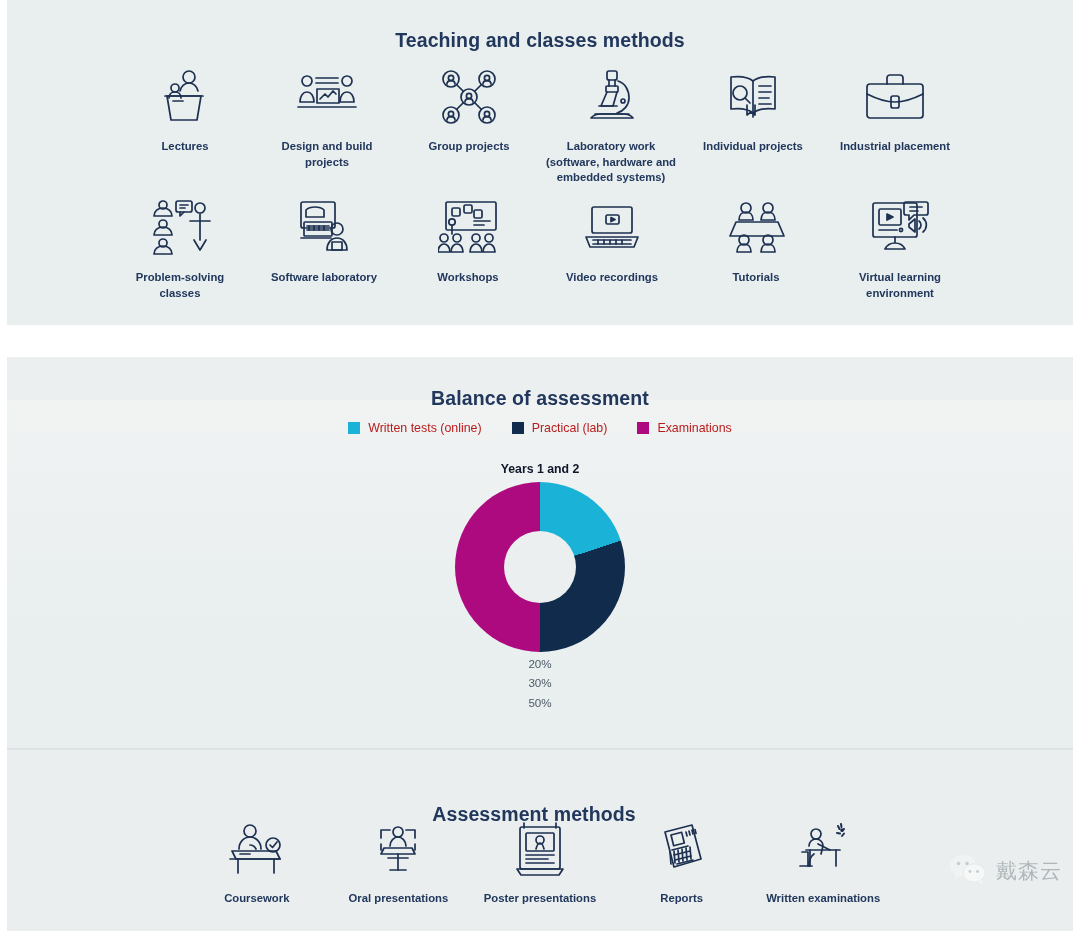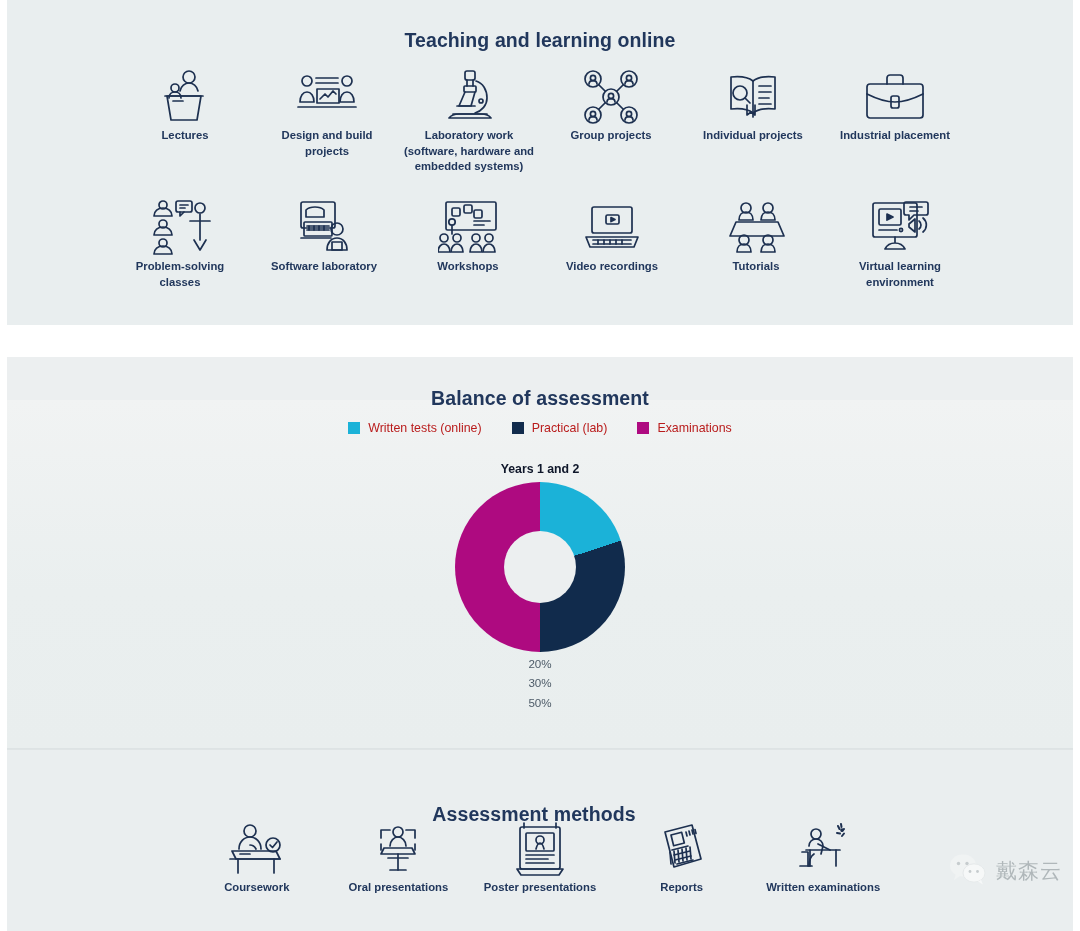--- a/index.html
+++ b/index.html
@@ -98,20 +98,21 @@
   .icon-cell .glyph {
     height: 62px;
     display: flex;
     align-items: center;
     justify-content: center;
   }
   .icon-cell .glyph svg {
     display: block;
   }
   .icon-label {
+    margin-top: 11px;
     text-align: center;
     font-size: 11.3px;
     font-weight: bold;
     line-height: 1.38;
     color: #21375c;
     white-space: pre-line;
   }
 
   #teach-row-1 { top: 66px; left: 46px; right: 46px; }
   #teach-row-2 { top: 197px; left: 116px; right: 116px; gap: 16px; }
@@ -219,21 +220,21 @@
     color: #9aa3a6;
     font-family: "DejaVu Sans", sans-serif;
     letter-spacing: 1px;
   }
 </style>
 </head>
 <body>
 
 <div class="panel" id="panel-teaching"></div>
 
-<div class="section-title" id="teaching-title">Teaching and learning online</div>
+<div class="section-title" id="teaching-title">Teaching and classes methods</div>
 
 <div class="icon-row" id="teach-row-1">
     <div class="icon-cell">
       <div class="glyph">
         <svg width="60" height="58" viewBox="0 0 60 58">
           <g fill="none" stroke="#1d3050" stroke-width="1.7" stroke-linecap="round" stroke-linejoin="round">
       <circle cx="34" cy="9" r="6"></circle>
             <path d="M25 23c1-5 5-8 9-8s8 3 9 8"></path>
       <circle cx="20" cy="20" r="4"></circle>
             <path d="M14 30c0-4 3-6 6-6s6 2 6 6"></path>
@@ -255,40 +256,20 @@
             <path d="M43 30c0-6 3-10 7-10s7 4 7 10z"></path>
       <path d="M19 6h22M19 11h22"></path>
       <rect x="20" y="17" width="22" height="14"></rect>
             <path d="M23 27l5-5 3 3 5-6 3 3"></path>
       <path d="M1 35h58"></path>
           </g>
         </svg>
       </div>
       <div class="icon-label">Design and build
 projects</div>
-    </div>
-    <div class="icon-cell">
-      <div class="glyph">
-        <svg width="52" height="56" viewBox="0 0 52 56">
-          <g fill="none" stroke="#1d3050" stroke-width="1.7" stroke-linecap="round" stroke-linejoin="round">
-      <rect x="22" y="2" width="10" height="9" rx="2"></rect>
-      <path d="M24 11v6M30 11v6"></path>
-            <rect x="21" y="17" width="12" height="6" rx="1"></rect>
-      <path d="M22 23l-6 14h12l4-14"></path>
-            <path d="M14 37h18"></path>
-      <path d="M33 12c7 2 11 9 11 17 0 7-5 13-12 15"></path>
-      <circle cx="38" cy="32" r="2"></circle>
-      <path d="M10 45h34"></path>
-            <path d="M6 49c3-4 8-4 10-4h22c4 0 8 1 10 4z"></path>
-          </g>
-        </svg>
-      </div>
-      <div class="icon-label">Laboratory work
-(software, hardware and
-embedded systems)</div>
     </div>
     <div class="icon-cell">
       <div class="glyph">
         <svg width="56" height="56" viewBox="0 0 56 56">
           <g fill="none" stroke="#1d3050" stroke-width="1.7" stroke-linecap="round" stroke-linejoin="round">
       <circle cx="10" cy="10" r="8"></circle>
             <circle cx="10" cy="9" r="2.6"></circle>
             <path d="M6 15c0-2.2 1.8-3.4 4-3.4s4 1.2 4 3.4"></path>
       <circle cx="46" cy="10" r="8"></circle>
             <circle cx="46" cy="9" r="2.6"></circle>
@@ -303,20 +284,40 @@
             <circle cx="46" cy="45" r="2.6"></circle>
             <path d="M42 51c0-2.2 1.8-3.4 4-3.4s4 1.2 4 3.4"></path>
       <path d="M16 16l6 6M40 16l-6 6M16 40l6-6M40 40l-6-6"></path>
           </g>
         </svg>
       </div>
       <div class="icon-label">Group projects</div>
     </div>
     <div class="icon-cell">
       <div class="glyph">
+        <svg width="52" height="56" viewBox="0 0 52 56">
+          <g fill="none" stroke="#1d3050" stroke-width="1.7" stroke-linecap="round" stroke-linejoin="round">
+      <rect x="22" y="2" width="10" height="9" rx="2"></rect>
+      <path d="M24 11v6M30 11v6"></path>
+            <rect x="21" y="17" width="12" height="6" rx="1"></rect>
+      <path d="M22 23l-6 14h12l4-14"></path>
+            <path d="M14 37h18"></path>
+      <path d="M33 12c7 2 11 9 11 17 0 7-5 13-12 15"></path>
+      <circle cx="38" cy="32" r="2"></circle>
+      <path d="M10 45h34"></path>
+            <path d="M6 49c3-4 8-4 10-4h22c4 0 8 1 10 4z"></path>
+          </g>
+        </svg>
+      </div>
+      <div class="icon-label">Laboratory work
+(software, hardware and
+embedded systems)</div>
+    </div>
+    <div class="icon-cell">
+      <div class="glyph">
         <svg width="60" height="52" viewBox="0 0 60 52">
           <g fill="none" stroke="#1d3050" stroke-width="1.7" stroke-linecap="round" stroke-linejoin="round">
       <path d="M30 10c-5-4-13-5-22-4v32c9-1 17 0 22 4 5-4 13-5 22-4V6c-9-1-17 0-22 4z"></path>
       <path d="M30 10v36"></path>
       <circle cx="17" cy="22" r="7"></circle>
             <path d="M22 27l5 5"></path>
       <path d="M36 15h12M36 21h12M36 27h10M36 33h12"></path>
       <path d="M24 34v10l4-3 4 3V34"></path>
           </g>
         </svg>

